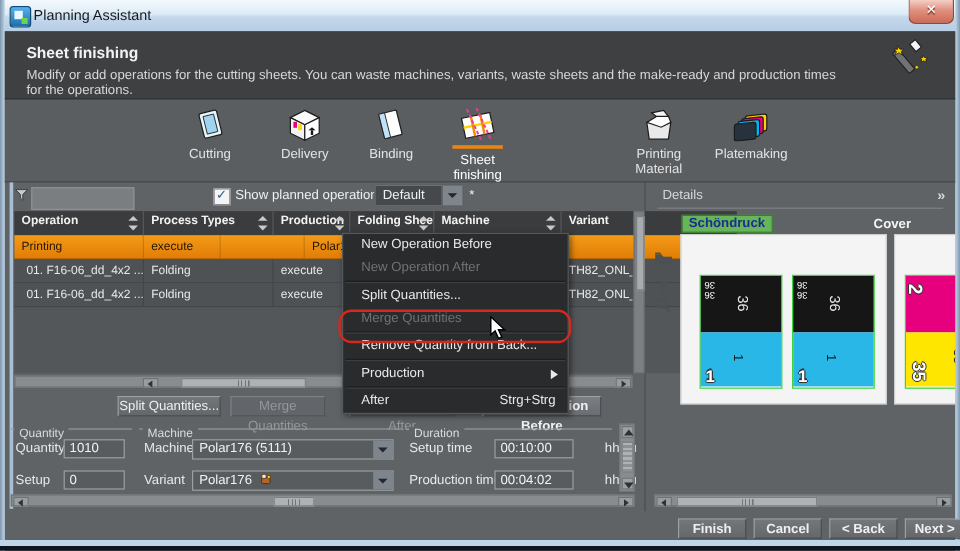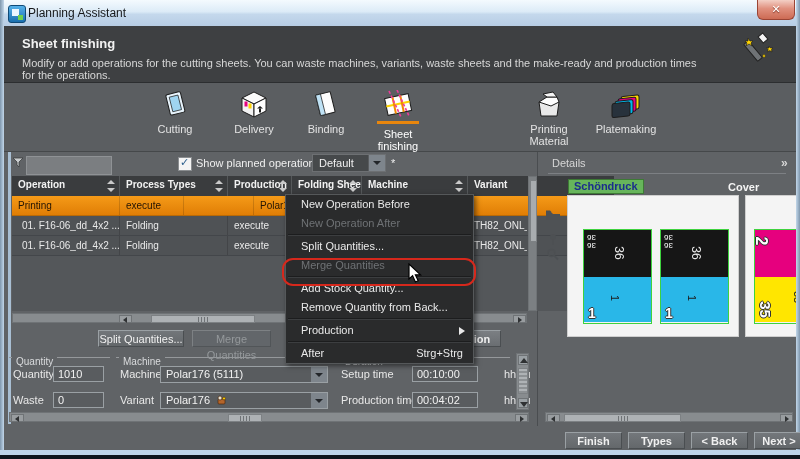--- a/index.html
+++ b/index.html
@@ -374,21 +374,21 @@
       </div>
     <div class="group-line" style="left:116px;width:219px">
         <span class="group-lbl" style="left:3px">Machine</span>
       </div>
     <div class="group-line" style="left:338px;width:172px">
         <span class="group-lbl" style="left:3px">Duration</span>
       </div>
 
     <div class="flabel" style="left:13px;top:16px">Quantity</div>
     <input class="finput" style="left: 53px; top: 14px; width: 51px;" value="1010">
-    <div class="flabel" style="left:13px;top:42px">Waste</div>
+    <div class="flabel" style="left:13px;top:42px">Setup</div>
     <input class="finput" style="left: 53px; top: 40px; width: 51px;" value="0">
 
     <div class="flabel" style="left:120px;top:16px">Machine</div>
     <div class="fdrop" style="left:160px;top:14px;width:168px">
       <span>Polar176 (5111)</span>
       <span class="dd"></span>
     </div>
     <div class="flabel" style="left:120px;top:42px">Variant</div>
     <div class="fdrop" style="left:160px;top:40px;width:168px">
       <span>Polar176</span>
@@ -500,31 +500,30 @@
     </div>
   </div>
 
   <div class="abs menu">
     <div class="mi">New Operation Before</div>
     <div class="mi dis">New Operation After</div>
     <div class="msep"></div>
     <div class="mi">Split Quantities...</div>
     <div class="mi dis">Merge Quantities</div>
     <div class="msep"></div>
-    <div class="mi">Add Stock Quantity...</div>
     <div class="mi">Remove Quantity from Back...</div>
     <div class="msep"></div>
     <div class="mi"><span>Production</span><span class="sub"></span></div>
     <div class="msep"></div>
     <div class="mi"><span>After</span><span class="short">Strg+Strg</span></div>
   </div>
 
   <div class="abs redbox"></div>
   <svg class="abs cursor" width="15" height="21" viewBox="0 0 15 21">
     <polygon points="1,1 1,16 4.6,12.8 7.4,19 10.2,17.8 7.4,11.8 12.5,11.8" fill="#fff" stroke="#000" stroke-width="1.2"></polygon>
   </svg>
 
   <div class="fbtn" style="left:565px;width:57px">Finish</div>
-  <div class="fbtn" style="left:628px;width:57px">Types</div>
+  <div class="fbtn" style="left:628px;width:57px">Cancel</div>
   <div class="fbtn" style="left:691px;width:57px">&lt; Back</div>
   <div class="fbtn" style="left:754px;width:50px">Next &gt;</div>
 
 </div>
 
 </body></html>

